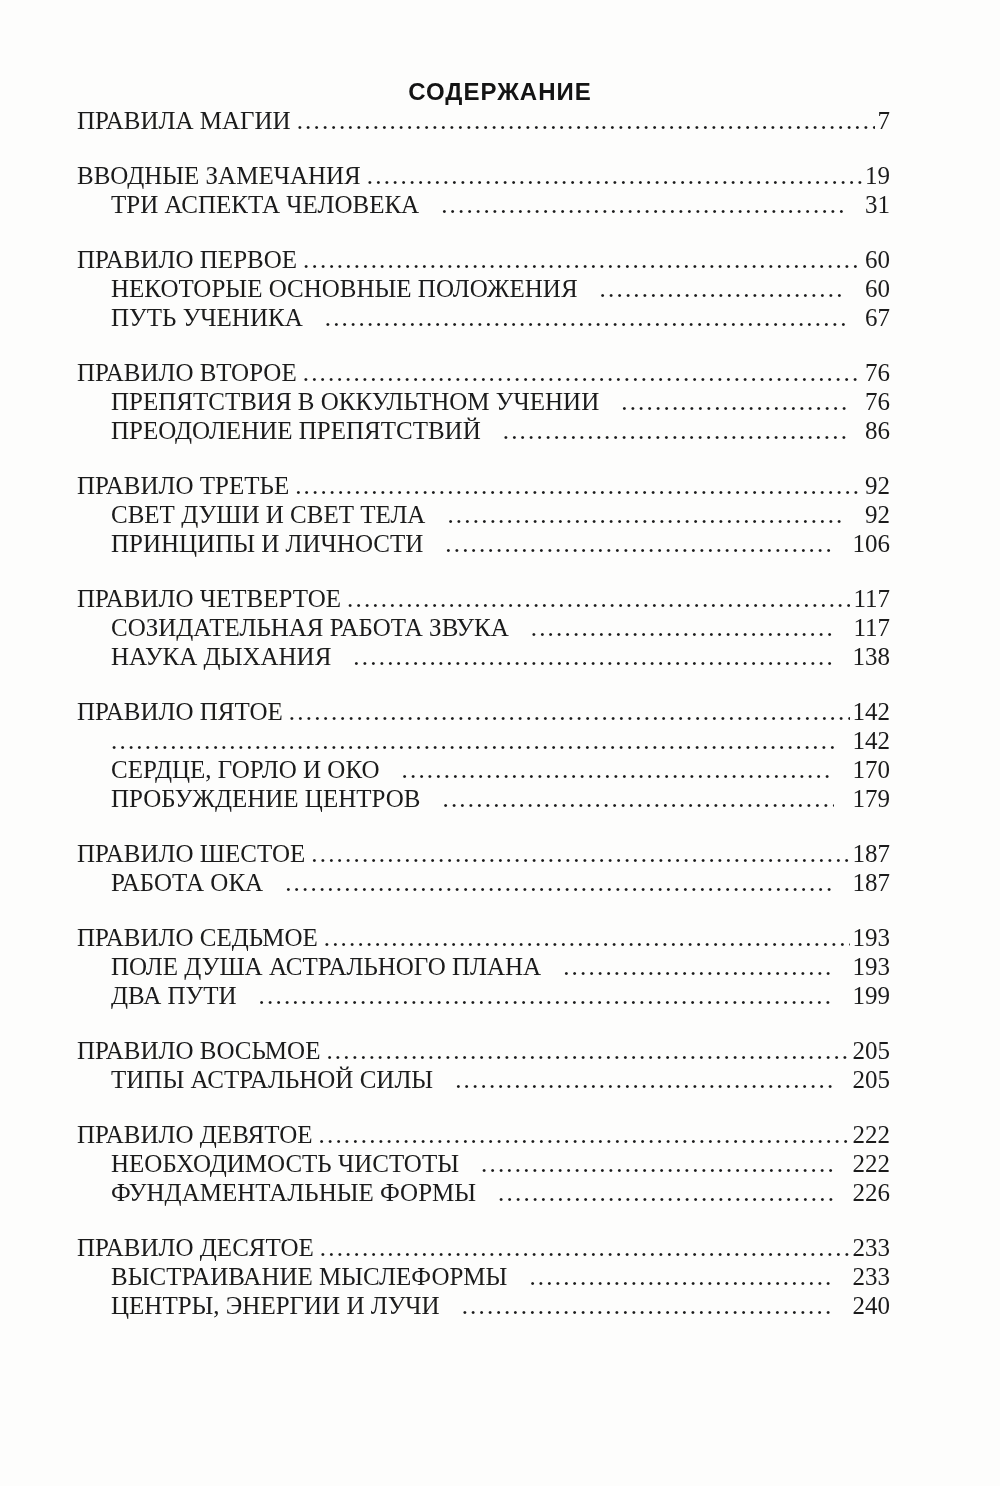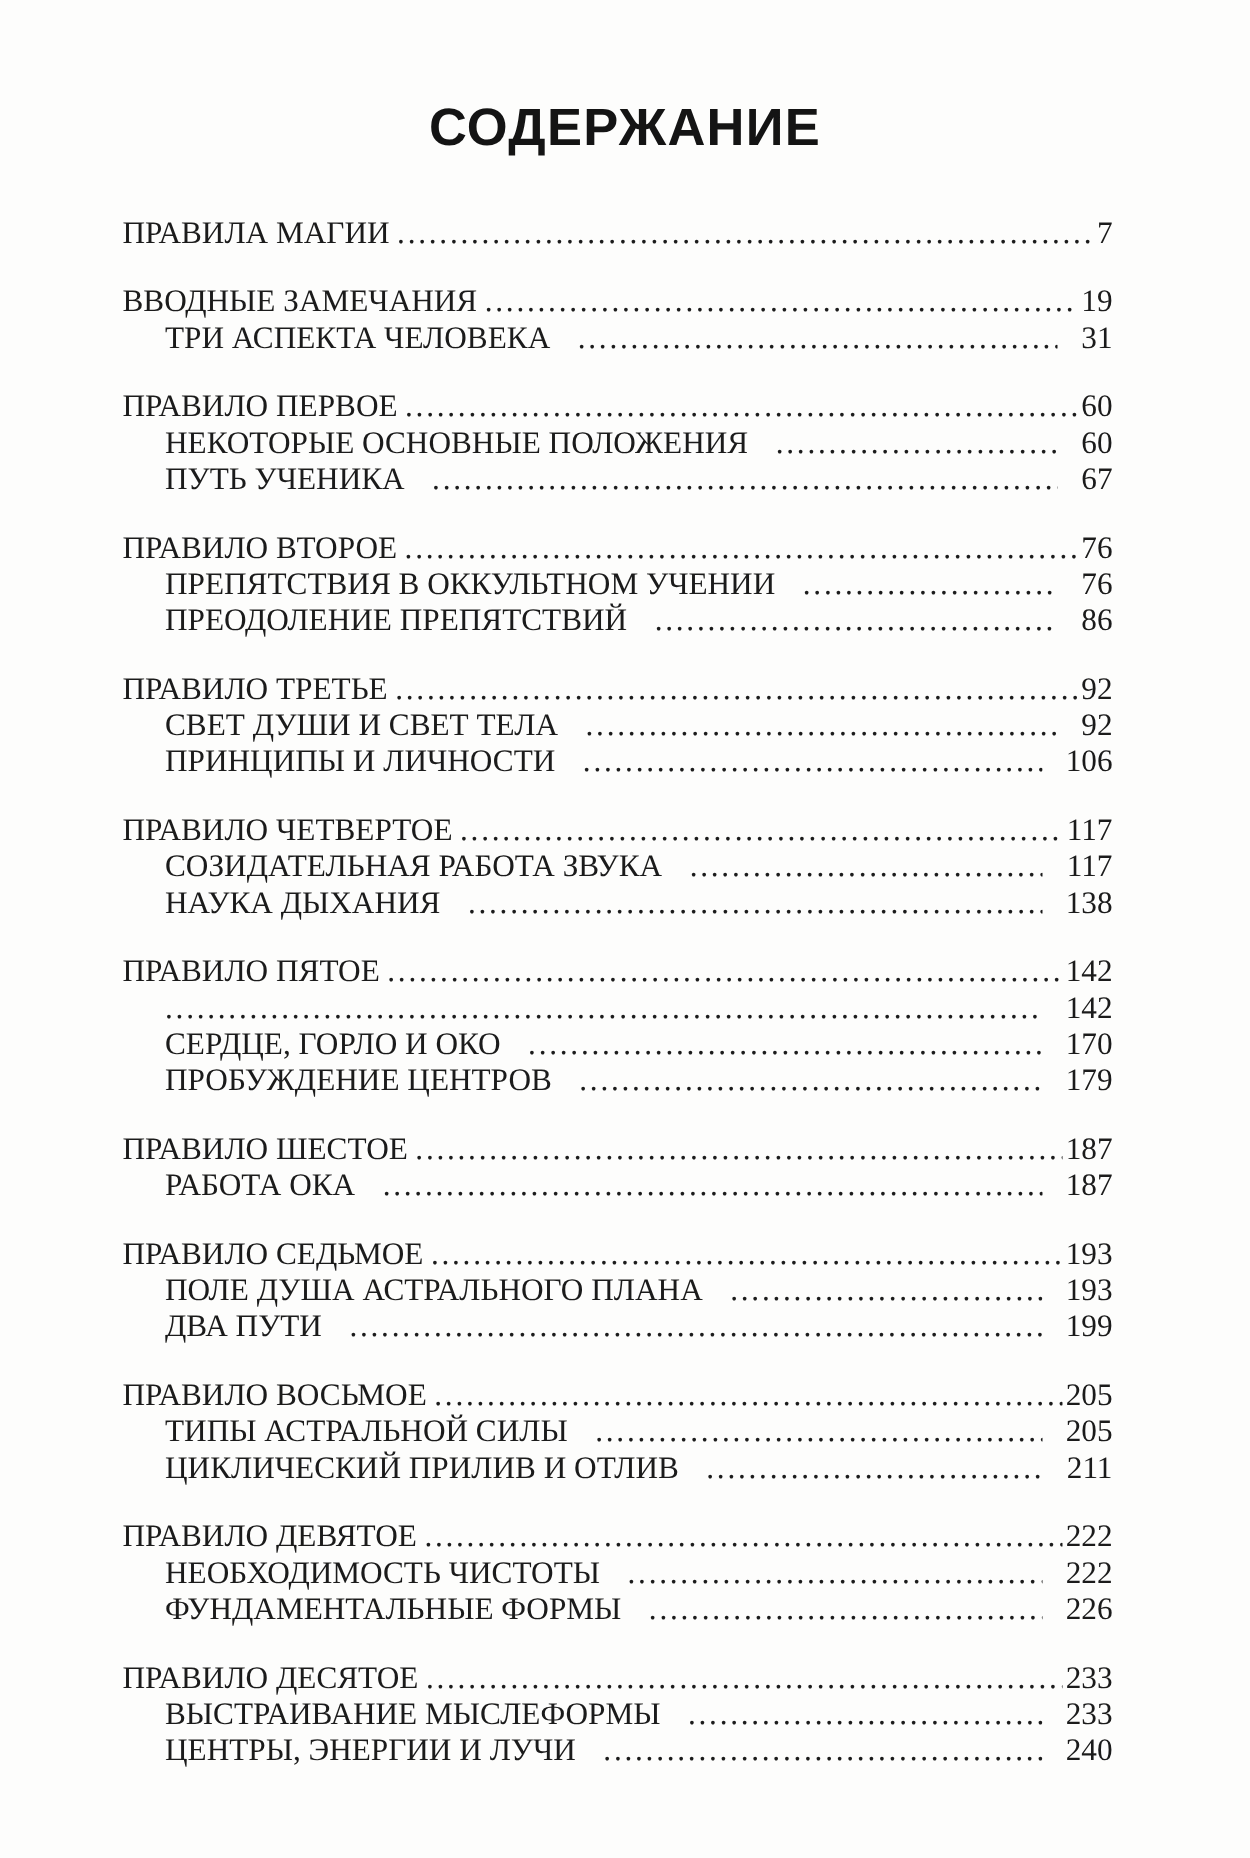--- a/index.html
+++ b/index.html
@@ -12,27 +12,26 @@
     color: #1b1b1b;
     font-family: "Liberation Serif", serif;
     box-sizing: border-box;
     overflow: hidden;
   }
   .doc-title {
     padding-top: 78px;
     text-align: center;
     font-family: "Liberation Sans", sans-serif;
     font-weight: 700;
-    font-size: 42px;
+    font-size: 24px;
     letter-spacing: 1px;
     color: #141414;
   }
   .toc {
-    margin-top: 46px;
-    padding: 0 110px 0 98px;
+    padding: 0 110px 0 77px;
   }
   .toc-group { margin-bottom: 26px; }
   .toc-group:last-child { margin-bottom: 0; }
   .toc-row {
     display: flex;
     align-items: baseline;
     font-size: 25px;
     line-height: 29px;
     white-space: nowrap;
   }
@@ -201,25 +200,20 @@
         <div class="toc-row level0">
           <span class="toc-label">ПРАВИЛО ВОСЬМОЕ</span>
           <span class="dot-leader"></span>
           <span class="toc-page">205</span>
         </div>
         <div class="toc-row level1">
           <span class="toc-label">ТИПЫ АСТРАЛЬНОЙ СИЛЫ</span>
           <span class="dot-leader"></span>
           <span class="toc-page">205</span>
         </div>
-        <div class="toc-row level1">
-          <span class="toc-label">ЦИКЛИЧЕСКИЙ ПРИЛИВ И ОТЛИВ</span>
-          <span class="dot-leader"></span>
-          <span class="toc-page">211</span>
-        </div>
       </div>
       <div class="toc-group">
         <div class="toc-row level0">
           <span class="toc-label">ПРАВИЛО ДЕВЯТОЕ</span>
           <span class="dot-leader"></span>
           <span class="toc-page">222</span>
         </div>
         <div class="toc-row level1">
           <span class="toc-label">НЕОБХОДИМОСТЬ ЧИСТОТЫ</span>
           <span class="dot-leader"></span>

